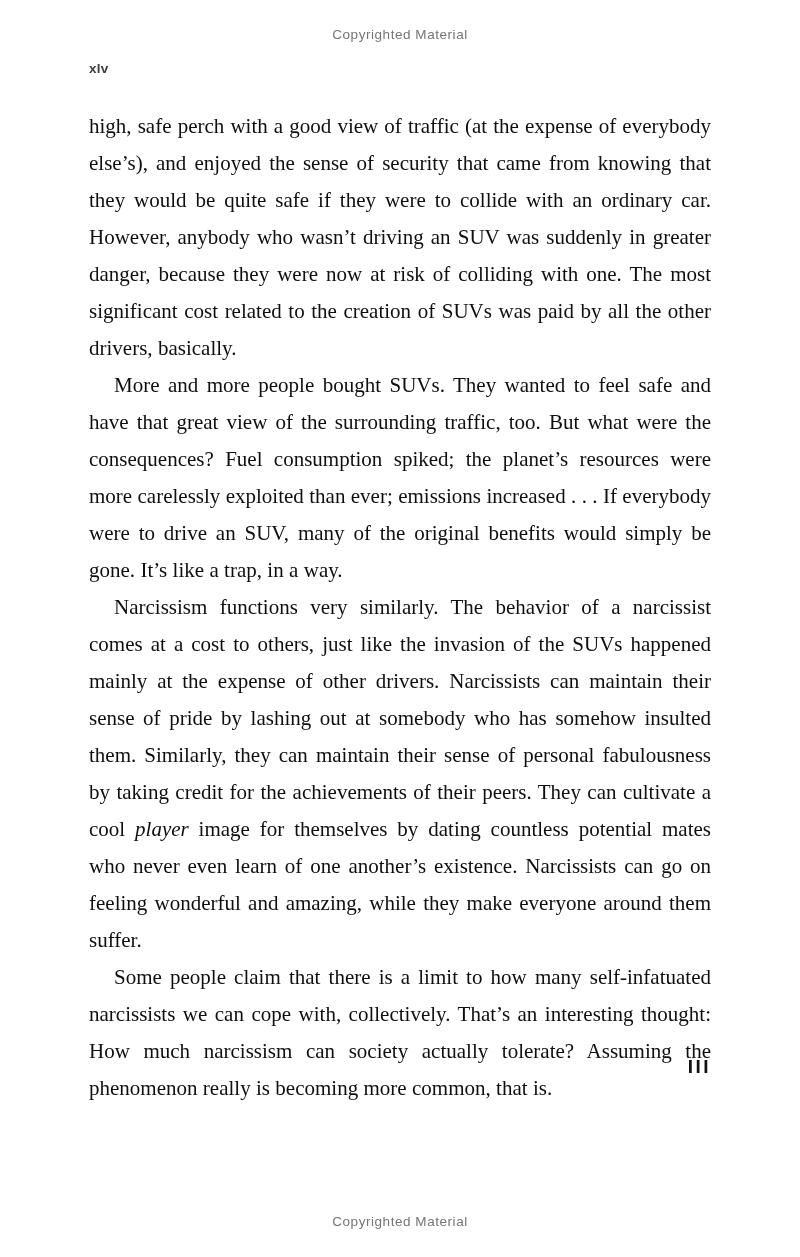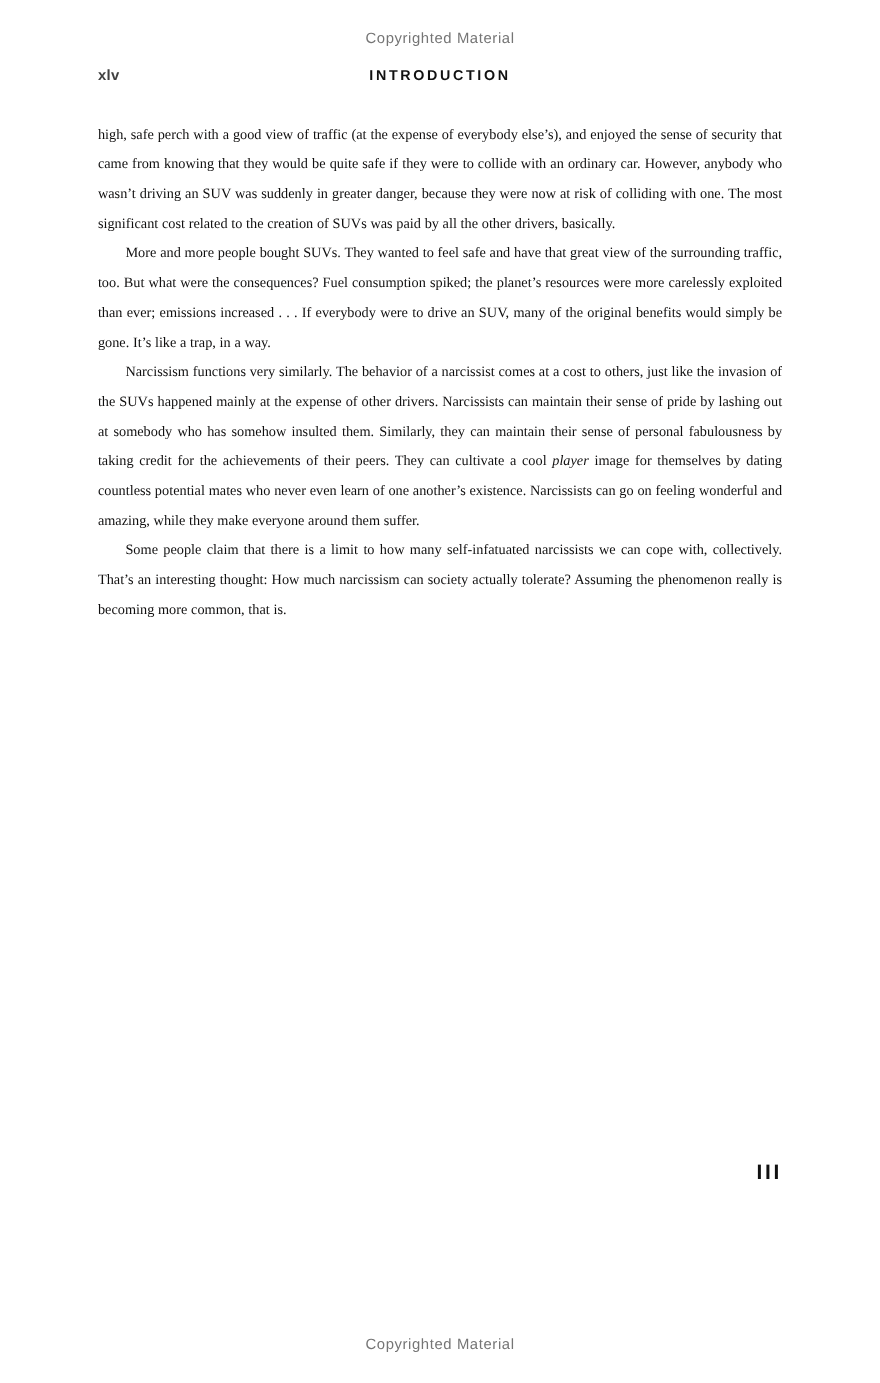--- a/index.html
+++ b/index.html
@@ -73,22 +73,22 @@
   
   .text-block {
     position: absolute;
     left: 89px;
     top: 108px;
     width: 622px;
   }
 
   .text-block p {
     margin: 0;
-    font-size: 13px;
-    line-height: 27px;
+    font-size: 21px;
+    line-height: 37px;
     text-align: justify;
     text-justify: inter-word;
     -webkit-hyphens: none;
     hyphens: none;
     word-spacing: 0.1px;
   }
 
   .text-block p.indent {
     text-indent: 25px;
   }
@@ -130,21 +130,20 @@
 </style>
 </head>
 <body>
 
 <div class="page">
 
   <div class="copyright-line copyright-top">Copyrighted Material</div>
 
   <div class="running-head">
     <div class="folio">xlv</div>
-    <div class="running-title">INTRODUCTION</div>
   </div>
 
   <div class="text-block">
       <p class="flush">high, safe perch with a good view of traffic (at the expense of everybody else’s), and enjoyed the sense of security that came from knowing that they would be quite safe if they were to collide with an ordinary car. However, anybody who wasn’t driving an SUV was suddenly in greater danger, because they were now at risk of colliding with one. The most significant cost related to the creation of SUVs was paid by all the other drivers, basically.</p>
       <p class="indent">More and more people bought SUVs. They wanted to feel safe and have that great view of the surrounding traffic, too. But what were the consequences? Fuel consumption spiked; the planet’s resources were more carelessly exploited than ever; emissions increased . . . If everybody were to drive an SUV, many of the original benefits would simply be gone. It’s like a trap, in a way.</p>
       <p class="indent">Narcissism functions very similarly. The behavior of a narcissist comes at a cost to others, just like the invasion of the SUVs happened mainly at the expense of other drivers. Narcissists can maintain their sense of pride by lashing out at somebody who has somehow insulted them. Similarly, they can maintain their sense of personal fabulousness by taking credit for the achievements of their peers. They can cultivate a cool <em>player</em> image for themselves by dating countless potential mates who never even learn of one another’s existence. Narcissists can go on feeling wonderful and amazing, while they make everyone around them suffer.</p>
       <p class="indent">Some people claim that there is a limit to how many self-infatuated narcissists we can cope with, collectively. That’s an interesting thought: How much narcissism can society actually tolerate? Assuming the phenomenon really is becoming more common, that is.</p>
     </div>
 
   <div class="section-divider">III</div>

